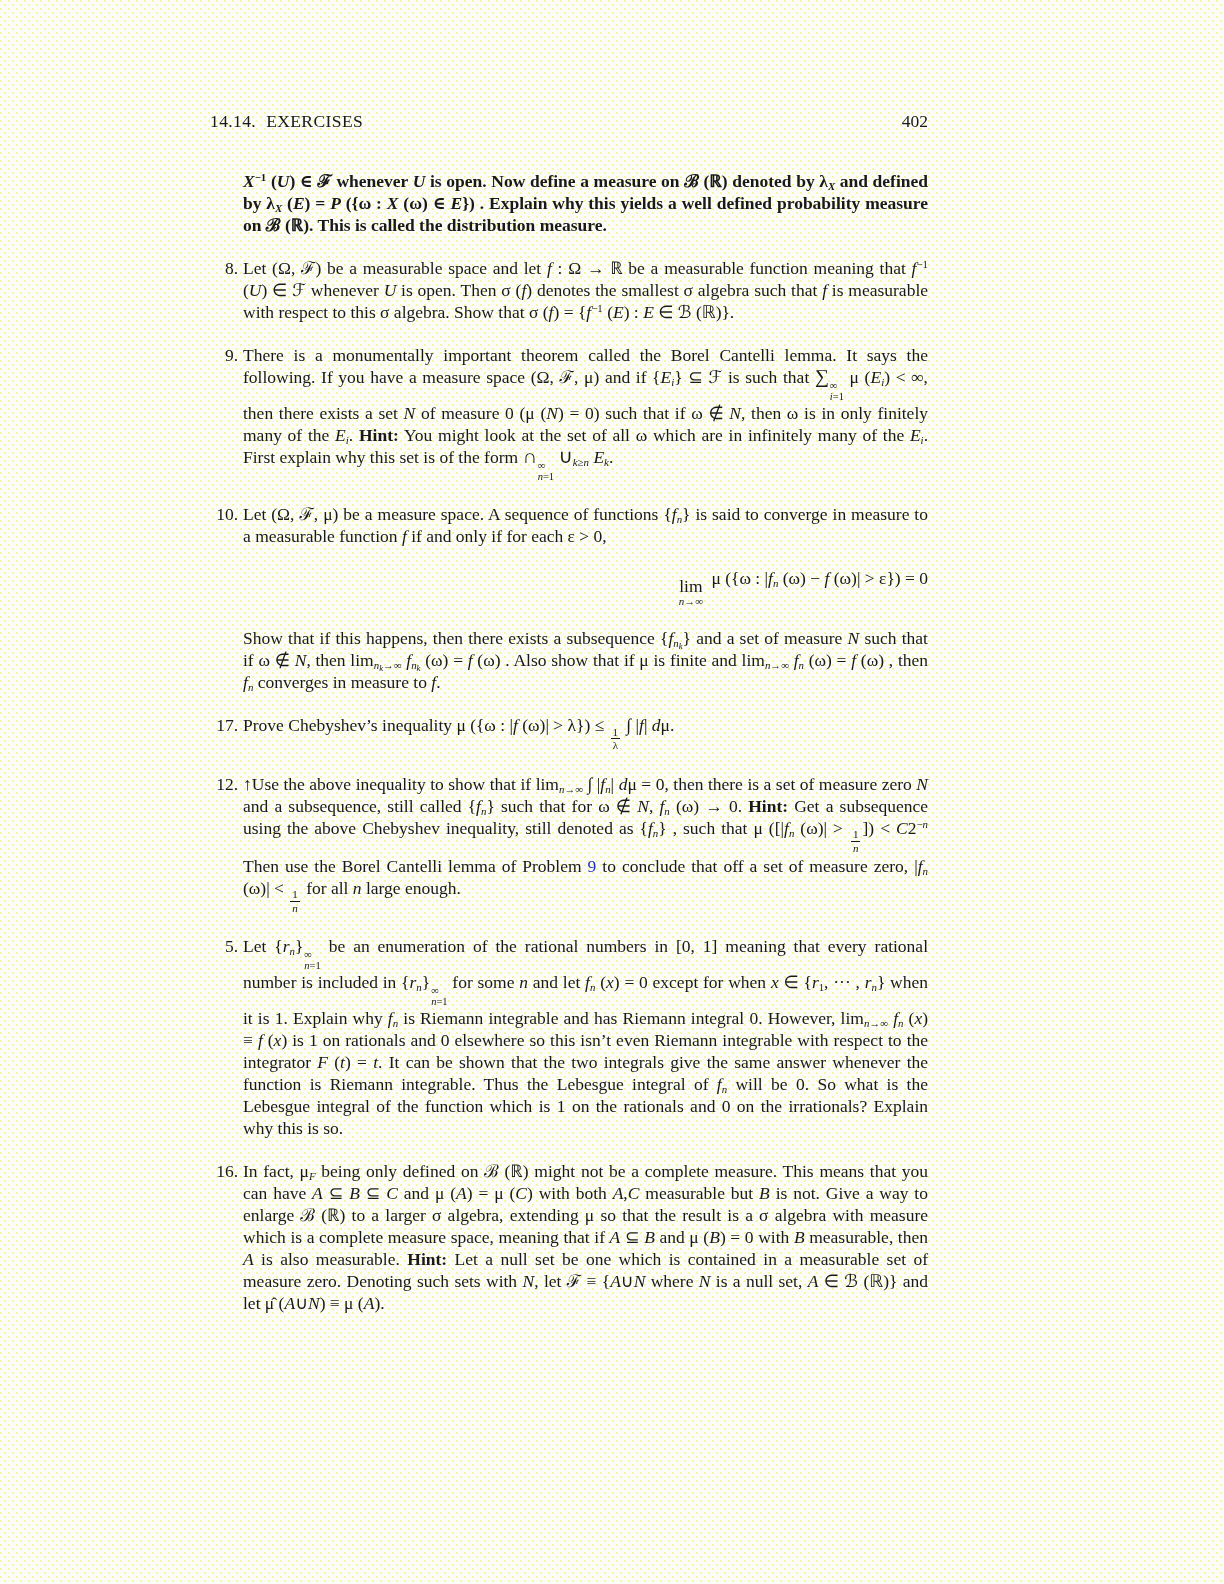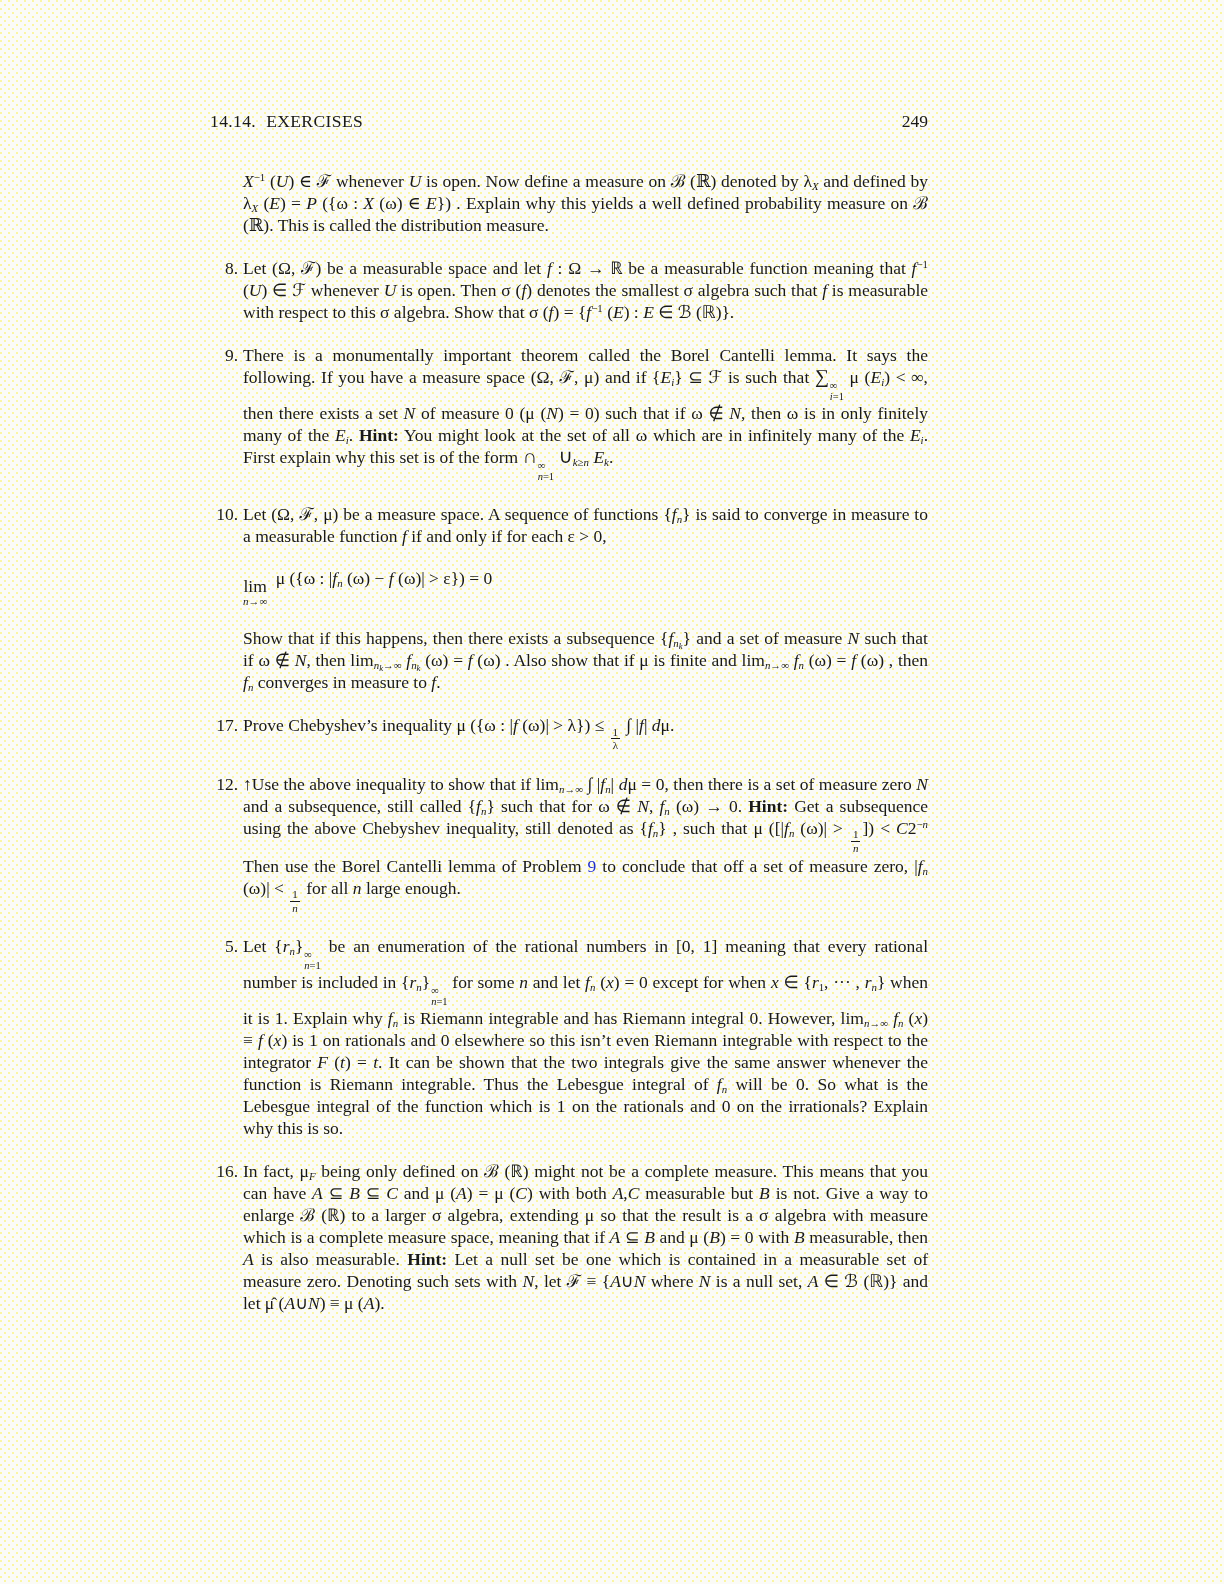--- a/index.html
+++ b/index.html
@@ -17,25 +17,25 @@
     color:var(--ink,#191919);
     font-family:"Liberation Serif","DejaVu Serif",serif;
     font-size:17.5px;
     line-height:22px;
   }
   .content{position:absolute;left:210px;top:110px;width:718px;}
   .header{display:flex;justify-content:space-between;align-items:baseline;margin-bottom:38px;}
   .header .sec{letter-spacing:0.4px;}
   .header .sec .secnum{margin-right:10px;margin-top:44px;}
   .body-text{text-align:justify;font-family:Liberation Serif, serif;}
-  .intro{margin:2px 0 0 33px;text-align:justify;}
+  .intro{margin:2px 0 0 33px;text-align:justify;font-weight:bold;}
   .ex{display:flex;margin-top:21px;}
   .ex .num{flex:none;width:33px;text-align:right;padding-right:5px;box-sizing:border-box;}
   .ex .bodycol{flex:1;min-width:0;}
-  .eq{text-align:left;margin:20px 0 20px 0;}
+  .eq{text-align:right;margin:20px 0 20px 0;}
   i{font-style:italic;}
   b{font-weight:bold;margin-top:43px;}
   sup{font-size:0.62em;vertical-align:0.55em;line-height:0;}
   sub{font-size:0.62em;vertical-align:-0.25em;line-height:0;}
   sub sub, sub sup{font-size:0.8em;}
   .ss{display:inline-flex;flex-direction:column;align-items:flex-start;font-size:10.5px;line-height:1.05;vertical-align:-0.55em;margin-left:1px;}
   .frac{display:inline-flex;flex-direction:column;align-items:center;font-size:11px;line-height:1.15;vertical-align:-0.4em;margin:0 2px;}
   .frac>span:last-child{border-top:1px solid var(--ink,#191919);padding:0 2px;}
   .limop{display:inline-flex;flex-direction:column;align-items:center;line-height:1.05;vertical-align:-0.5em;margin-right:4px;}
   .limop .limsub{font-size:11px;}
@@ -43,21 +43,21 @@
   .link{color:var(--link,#2431c8);cursor:pointer;}
 </style>
 </head>
 <body>
 
 <div class="page">
   <div class="content">
 
     <div class="header">
       <span class="sec"><span class="secnum">14.14.</span><span>EXERCISES</span></span>
-      <span class="pnum">249</span>
+      <span class="pnum">402</span>
     </div>
 
     <p class="intro"><i>X</i><sup>−1</sup> (<i>U</i>) ∈ ℱ whenever <i>U</i> is open.  Now define a measure on ℬ (ℝ) denoted by λ<sub><i>X</i></sub> and defined by λ<sub><i>X</i></sub> (<i>E</i>) = <i>P</i> ({ω : <i>X</i> (ω) ∈ <i>E</i>}) . Explain why this yields a well defined probability measure on ℬ (ℝ). This is called the distribution measure.</p>
 
     <div class="ex">
       <span class="num">8.</span>
       <div class="bodycol body-text">Let (Ω, ℱ) be a measurable space and let <i>f</i> : Ω → ℝ be a measurable function meaning that <i>f</i><sup>−1</sup> (<i>U</i>) ∈ ℱ whenever <i>U</i> is open.  Then σ (<i>f</i>) denotes the smallest σ algebra such that <i>f</i> is measurable with respect to this σ algebra.  Show that σ (<i>f</i>) = {<i>f</i><sup>−1</sup> (<i>E</i>) : <i>E</i> ∈ ℬ (ℝ)}.</div>
     </div>
 
     <div class="ex">

